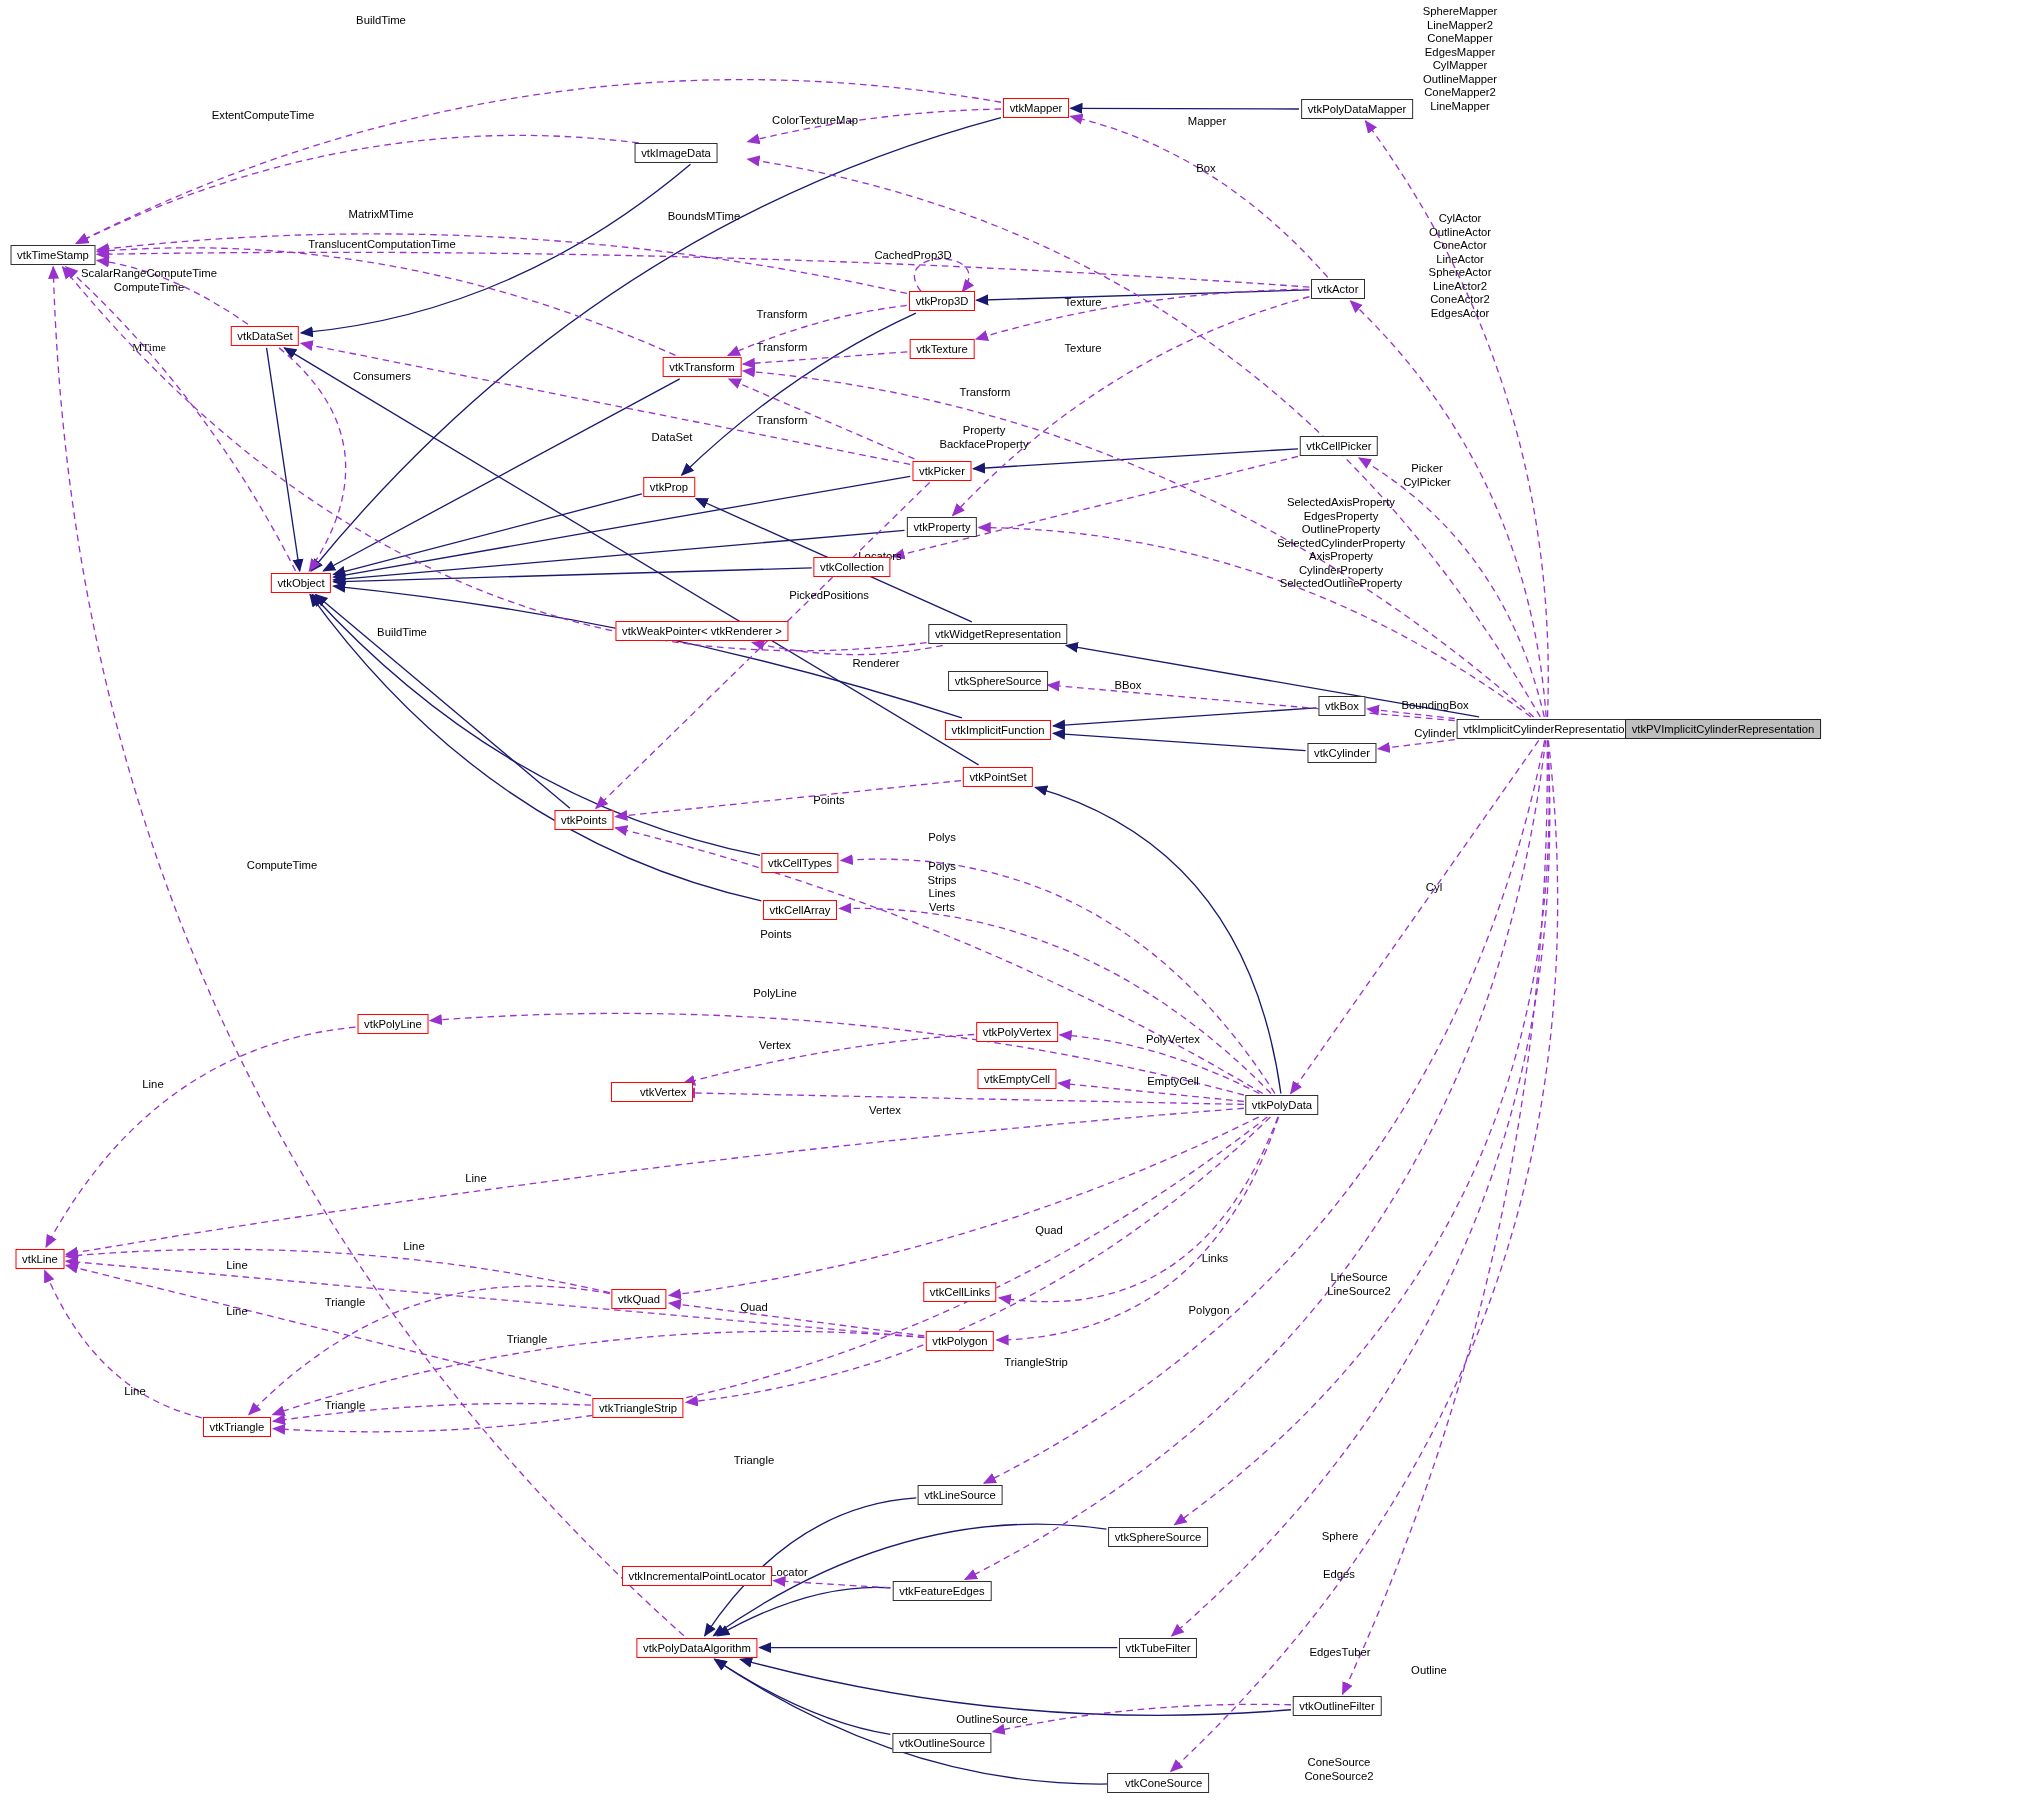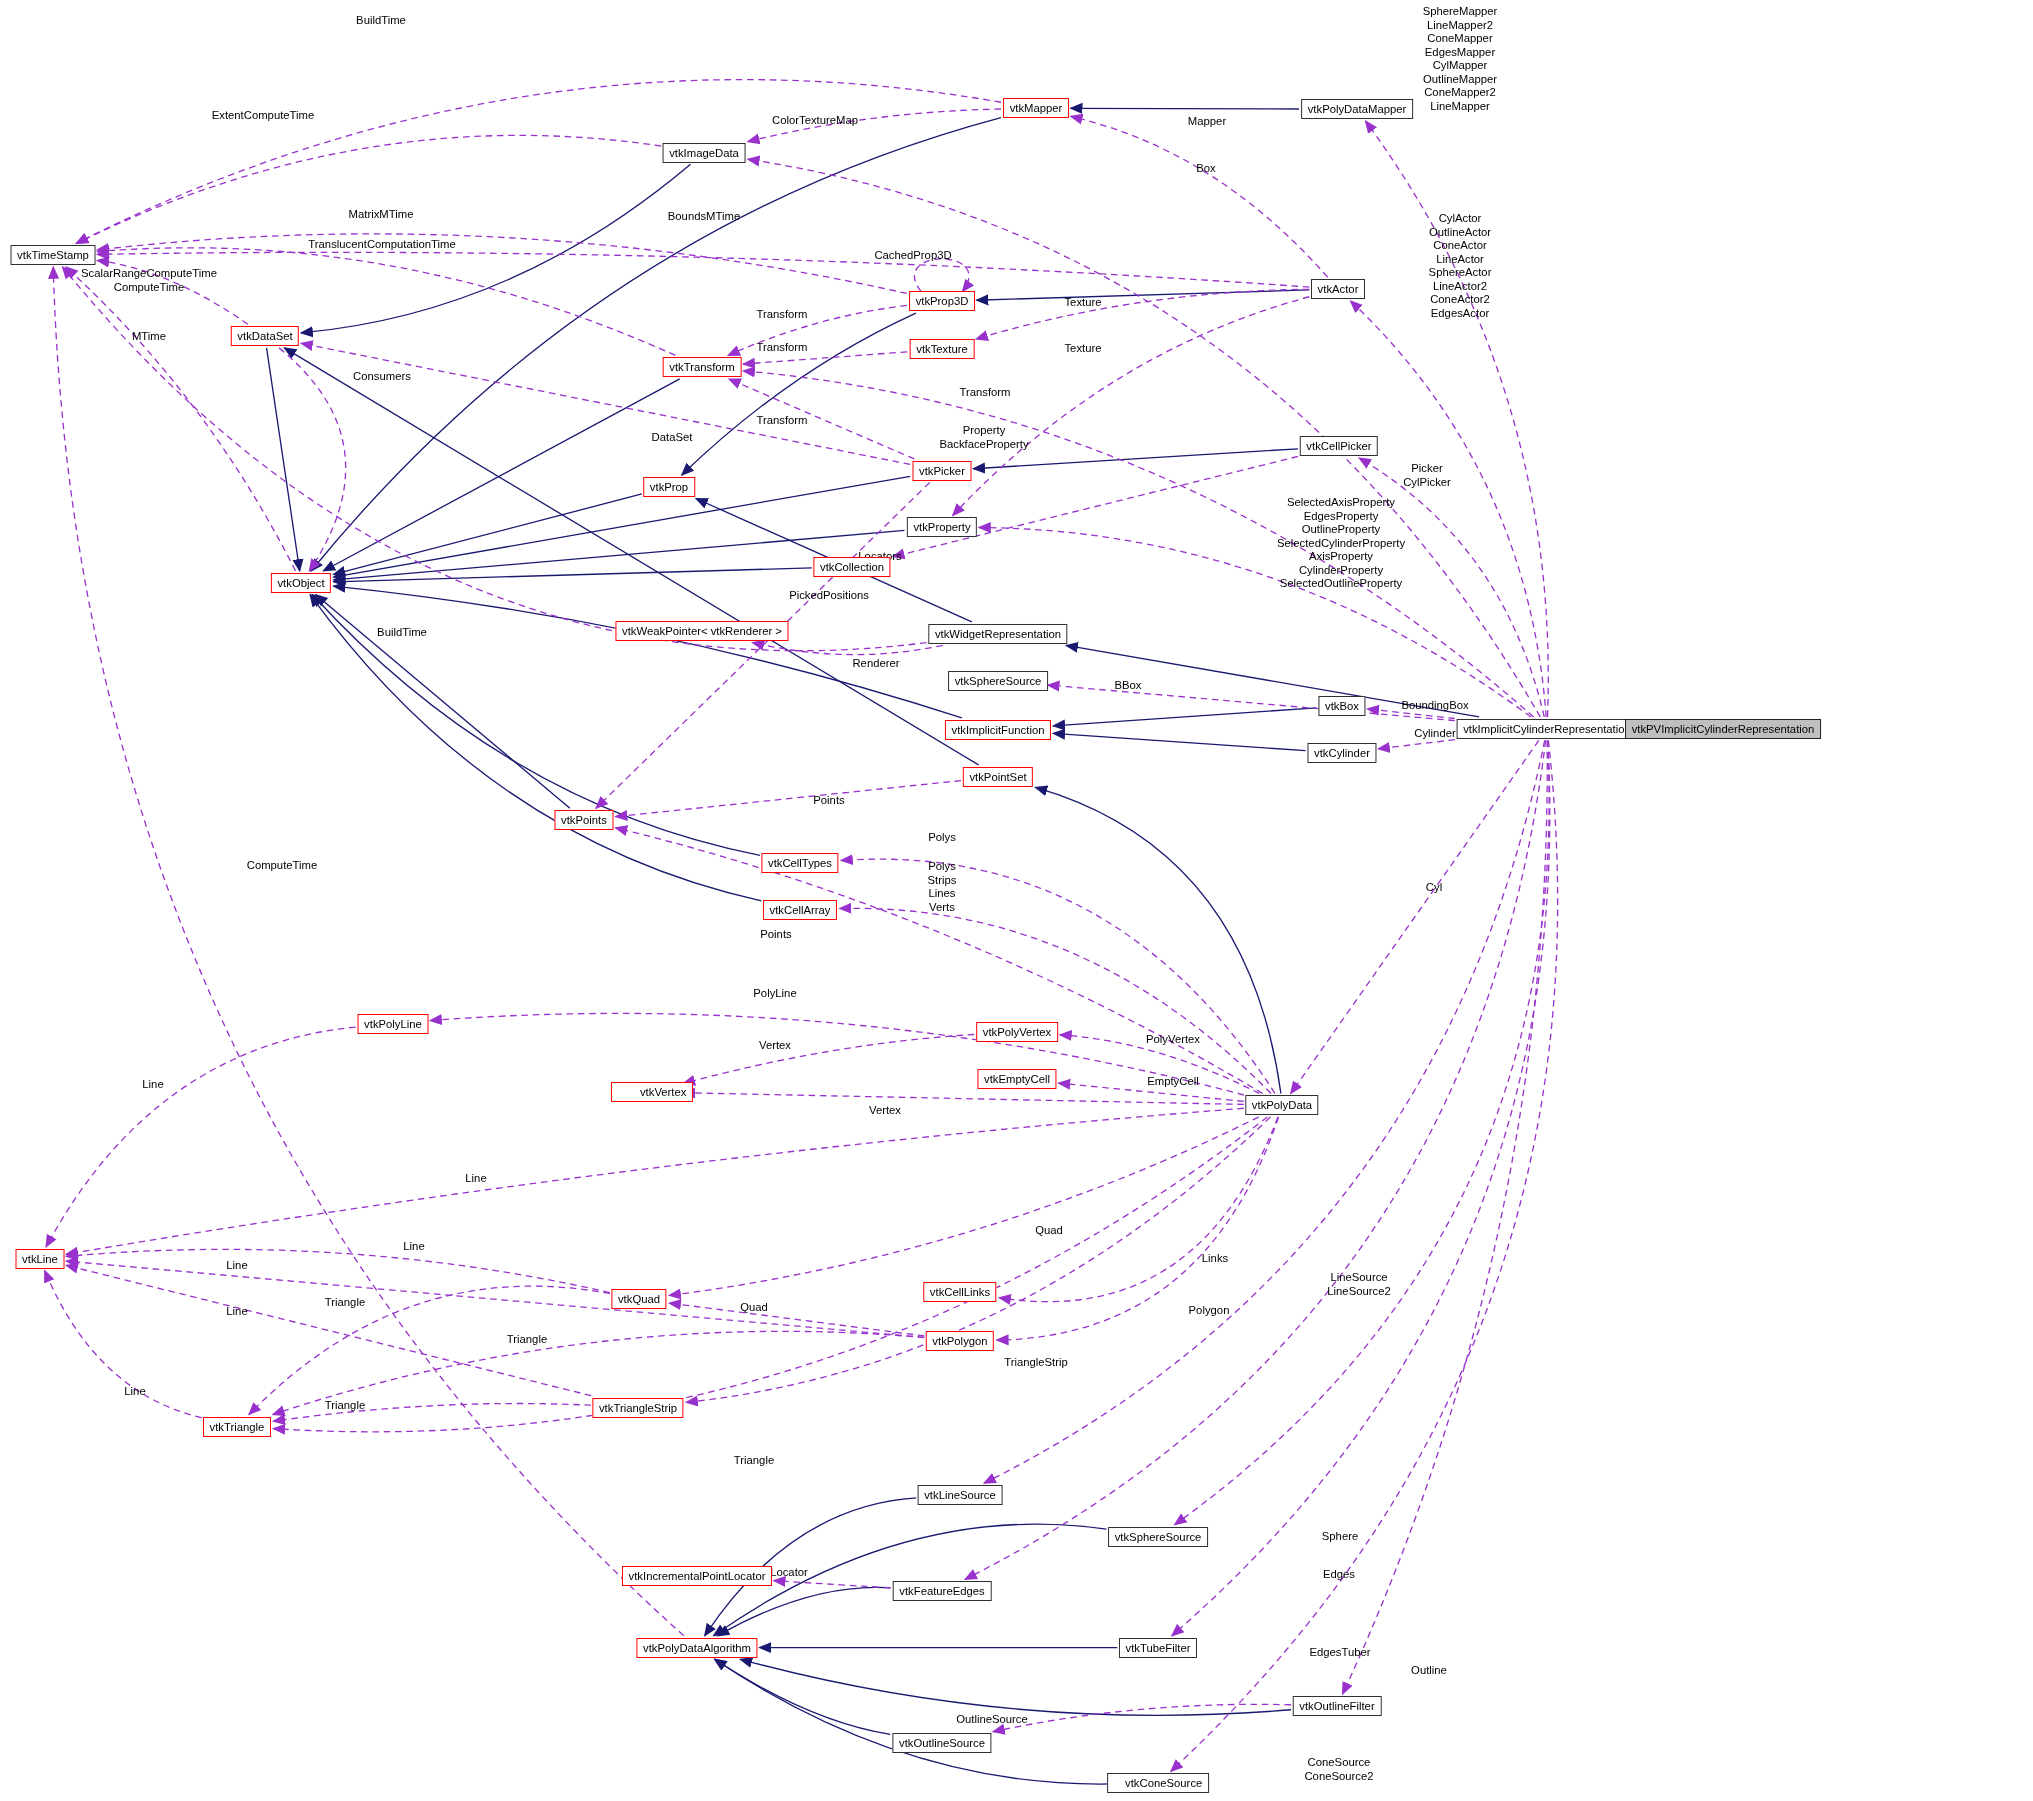--- a/index.html
+++ b/index.html
@@ -144,21 +144,21 @@
       <path stroke="#9932CC" stroke-dasharray="7,5" marker-end="url(#arrow-usage)" d="M 1643.1 786.5 Q 1648.8 1318.2 1425.8 1799.5" fill="none" stroke-width="1.4"></path>
       <path stroke="#9932CC" stroke-dasharray="7,5" marker-end="url(#arrow-usage)" d="M 1371.0 1810.8 Q 1207.7 1806.6 1054.5 1839.4" fill="none" stroke-width="1.4"></path>
       <path stroke="#9932CC" stroke-dasharray="7,5" marker-end="url(#arrow-usage)" d="M 1644.4 786.5 Q 1718.0 1437.8 1243.4 1881.5" fill="none" stroke-width="1.4"></path>
       <path stroke="#9932CC" stroke-dasharray="7,5" marker-end="url(#arrow-usage)" d="M 726.1 1737.5 Q 80.3 1157.4 56.3 283.5" fill="none" stroke-width="1.4"></path>
     </svg>
     <div class="node " style="left: 53px; top: 255px;">vtkTimeStamp</div>
     <div class="node red" style="left: 265px; top: 336px;">vtkDataSet</div>
     <div class="node red" style="left: 301px; top: 583px;">vtkObject</div>
     <div class="node red" style="left: 40px; top: 1259px;">vtkLine</div>
     <div class="node red" style="left: 237px; top: 1427px;">vtkTriangle</div>
-    <div class="node " style="left: 704px; top: 153px;">vtkImageData</div>
+    <div class="node " style="left: 676px; top: 153px;">vtkImageData</div>
     <div class="node red" style="left: 1036px; top: 108px;">vtkMapper</div>
     <div class="node " style="left: 1357px; top: 109px;">vtkPolyDataMapper</div>
     <div class="node red" style="left: 702px; top: 367px;">vtkTransform</div>
     <div class="node red" style="left: 942px; top: 301px;">vtkProp3D</div>
     <div class="node red" style="left: 942px; top: 349px;">vtkTexture</div>
     <div class="node red" style="left: 942px; top: 471px;">vtkPicker</div>
     <div class="node red" style="left: 669px; top: 487px;">vtkProp</div>
     <div class="node " style="left: 942px; top: 527px;">vtkProperty</div>
     <div class="node red" style="left: 852px; top: 567px;">vtkCollection</div>
     <div class="node red" style="left: 702px; top: 631px;">vtkWeakPointer&lt; vtkRenderer &gt;</div>
@@ -218,21 +218,21 @@
 LineActor2
 ConeActor2
 EdgesActor</div>
     <div class="elabel" style="left: 149px; top: 281px;">ScalarRangeComputeTime
 ComputeTime</div>
     <div class="elabel" style="left: 782px; top: 315px;">Transform</div>
     <div class="elabel" style="left: 1083px; top: 303px;">Texture</div>
     <div class="elabel" style="left: 782px; top: 348px;">Transform</div>
     <div class="elabel" style="left: 1083px; top: 349px;">Texture</div>
     <div class="elabel" style="left: 985px; top: 393px;">Transform</div>
-    <div class="elabel" style="left: 149px; top: 337px;">MTime</div>
+    <div class="elabel" style="left: 149px; top: 348px; font-family: Liberation Serif, serif;">MTime</div>
     <div class="elabel" style="left: 672px; top: 438px;">DataSet</div>
     <div class="elabel" style="left: 782px; top: 421px;">Transform</div>
     <div class="elabel" style="left: 984px; top: 438px;">Property
 BackfaceProperty</div>
     <div class="elabel" style="left: 1427px; top: 476px;">Picker
 CylPicker</div>
     <div class="elabel" style="left: 382px; top: 377px;">Consumers</div>
     <div class="elabel" style="left: 1341px; top: 543px;">SelectedAxisProperty
 EdgesProperty
 OutlineProperty

